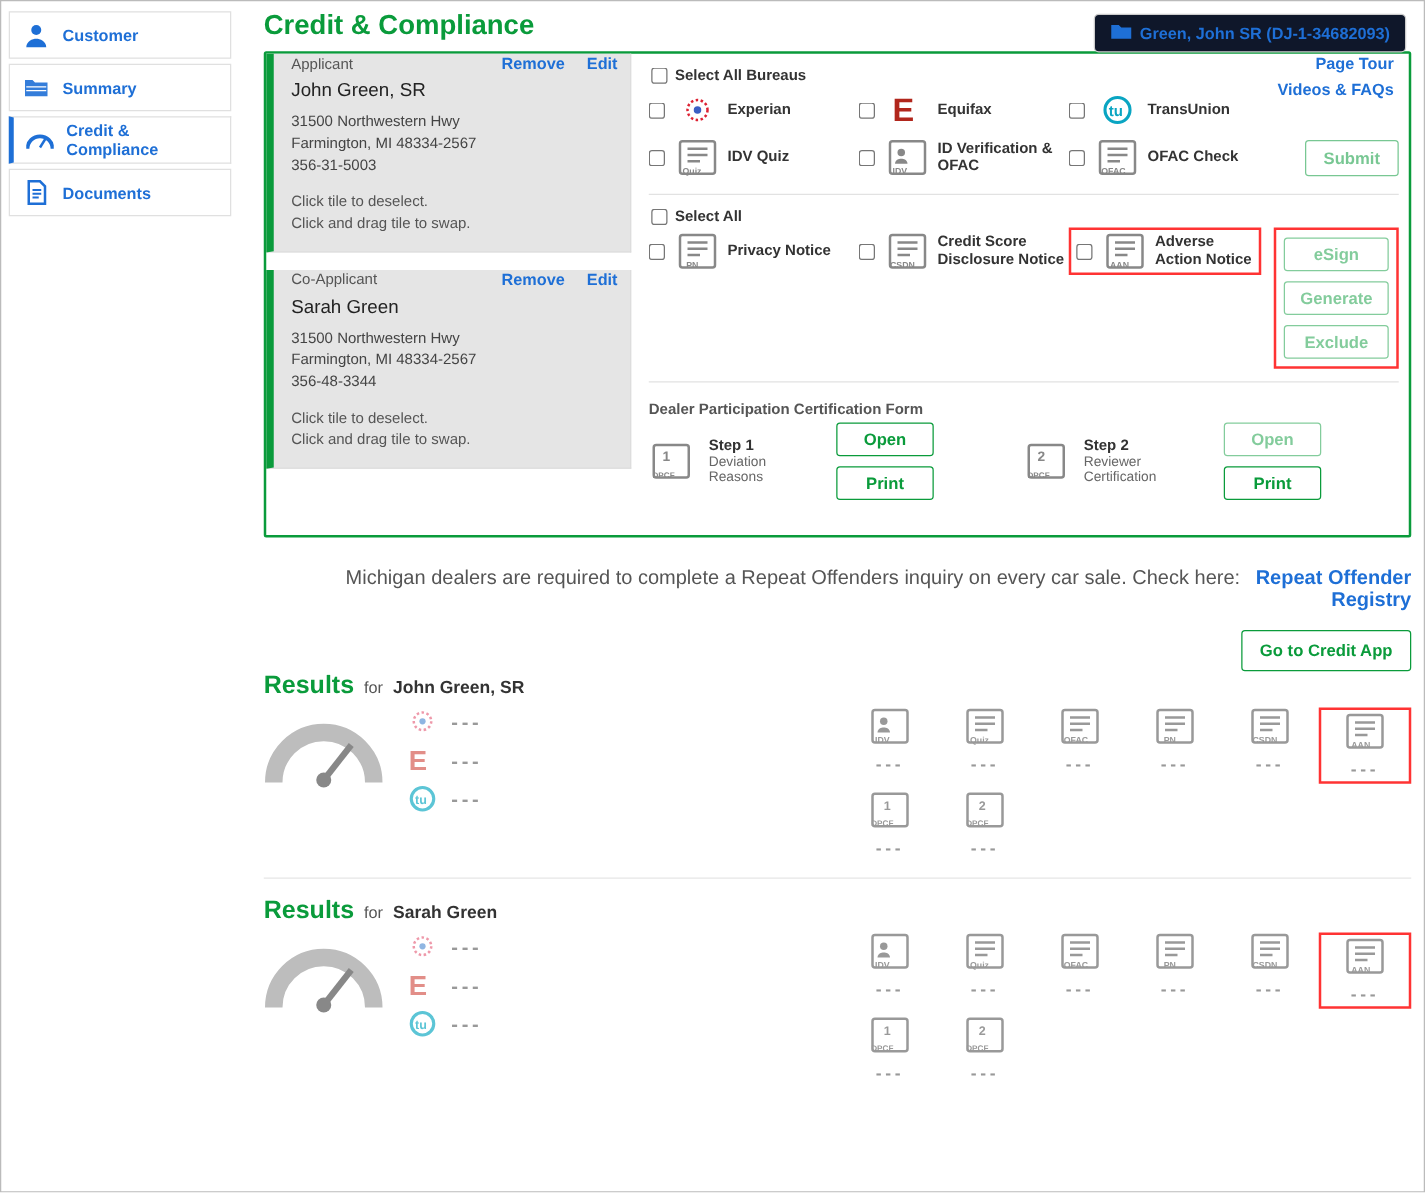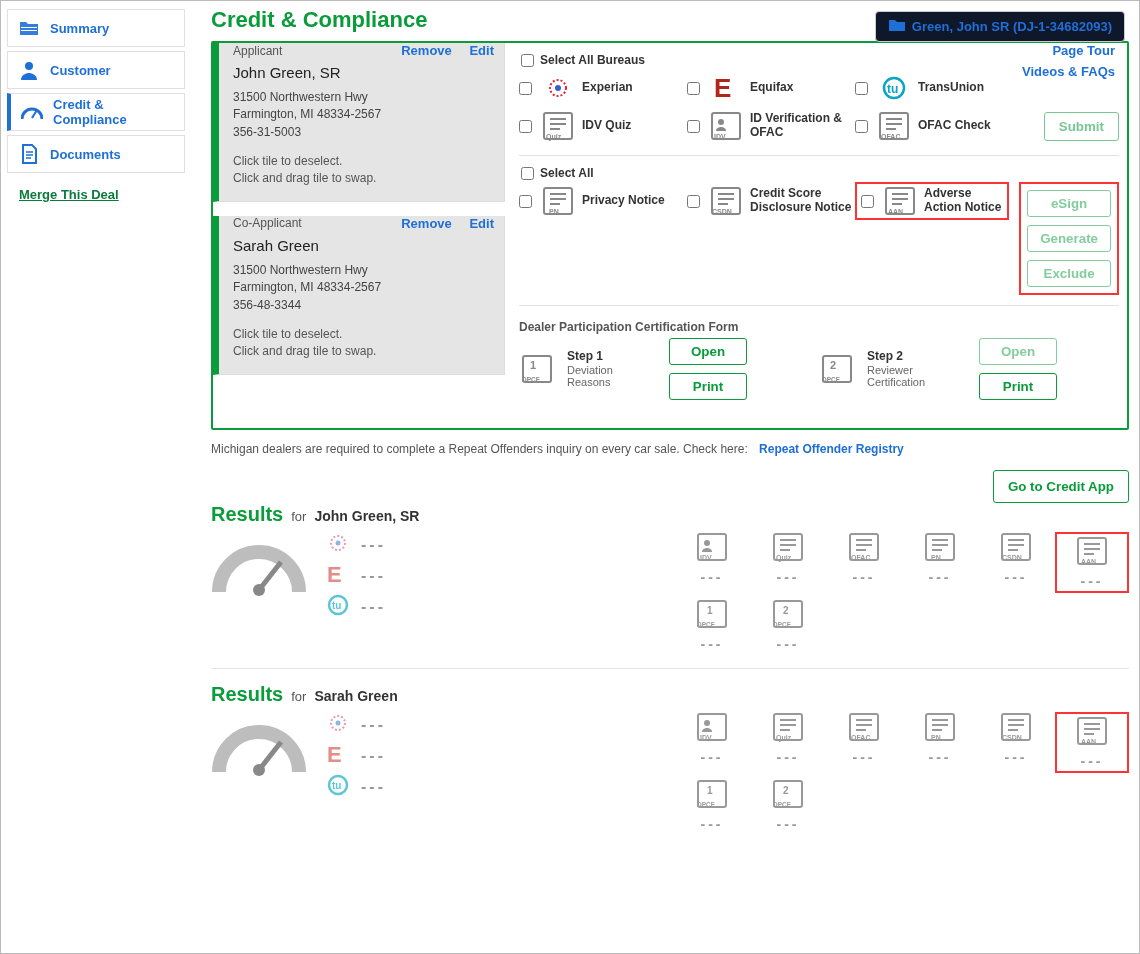--- a/index.html
+++ b/index.html
@@ -41,21 +41,21 @@
 
   .svc-sep { border-top:1px solid #e2e2e2; margin:10px 0; }
   .btn-outline { color:#0a9b3b; border:1px solid #0a9b3b; background:#fff; border-radius:3px; padding:5px 12px; font-weight:700; cursor:pointer; min-width:78px; text-align:center; }
   .btn-outline.dim { opacity:.5; cursor:not-allowed; }
   .action-box-red { border:2px solid #f33; padding:6px 6px; display:inline-flex; flex-direction:column; gap:8px; }
   .aan-red { border:2px solid #f33; padding:2px 4px; }
   .dpcf-title { font-size:12px; color:#555; font-weight:600; margin-top:14px; }
   .dpcf-col { display:flex; align-items:center; gap:12px; width: 300px; }
   .dpcf-col .vert-btns { display:flex; flex-direction:column; gap:8px; }
 
-  .note-row { font-size:12px; color:#555; text-align:left; margin-top:12px; }
+  .note-row { font-size:16px; color:#555; text-align:right; margin-top:24px; }
   .note-row a { color:#1e6fd6; font-weight:600; text-decoration:none; margin-left:8px; cursor:pointer; }
   .credit-app-btn { float:right; margin-top:14px; }
 
   .results { margin-top:30px; clear:both; }
   .r-title { font-size:20px; color:#0a9b3b; font-weight:700; display:flex; align-items:baseline; gap:8px; }
   .r-title .for { font-size:13px; color:#555; font-weight:400; }
   .r-title .name { font-size:14px; color:#333; font-weight:700; }
   .r-body { display:flex; align-items:flex-start; gap:18px; margin-top:6px; padding-bottom:16px; border-bottom:1px solid #e6e6e6; }
   .gauge { width:96px; height:70px; }
   .bureau-col { display:flex; flex-direction:column; gap:6px; }
@@ -69,55 +69,54 @@
   .doc-ic { width:36px; height:30px; }
 </style>
 </head>
 <body>
 
 <div class="frame">
 
   <div class="sidebar">
     <div class="side-item">
       <span class="side-icon">
+        <svg width="20" height="20" viewBox="0 0 20 20">
+            <circle cx="10" cy="6" r="4" fill="#1e6fd6"></circle>
+            <path d="M2 20c0-5 5-7 8-7s8 2 8 7z" fill="#1e6fd6"></path>
+          </svg>
+      </span>
+      <span>Customer</span>
+    </div>
+    <div class="side-item">
+      <span class="side-icon">
         <svg width="22" height="18" viewBox="0 0 22 18">
             <path fill="#1e6fd6" d="M2 3h6l2 2h10v11H2z" opacity=".9"></path>
             <path fill="#fff" d="M3 8h16v1H3zM3 11h16v1H3z"></path>
           </svg>
       </span>
       <span>Summary</span>
-    </div>
-    <div class="side-item">
-      <span class="side-icon">
-        <svg width="20" height="20" viewBox="0 0 20 20">
-            <circle cx="10" cy="6" r="4" fill="#1e6fd6"></circle>
-            <path d="M2 20c0-5 5-7 8-7s8 2 8 7z" fill="#1e6fd6"></path>
-          </svg>
-      </span>
-      <span>Customer</span>
     </div>
     <div class="side-item active">
       <span class="side-icon">
         <svg width="22" height="16" viewBox="0 0 22 16">
             <path d="M1 15a10 10 0 0 1 20 0" fill="none" stroke="#1e6fd6" stroke-width="3"></path>
             <line x1="11" y1="14" x2="16" y2="6" stroke="#1e6fd6" stroke-width="2"></line>
           </svg>
       </span>
       <span>Credit &amp; Compliance</span>
     </div>
     <div class="side-item">
       <span class="side-icon">
         <svg width="18" height="20" viewBox="0 0 18 20">
             <path d="M3 1h9l4 4v14H3z" fill="none" stroke="#1e6fd6" stroke-width="2"></path>
             <path d="M6 8h7M6 11h7M6 14h5" stroke="#1e6fd6" stroke-width="1.5"></path>
           </svg>
       </span>
       <span>Documents</span>
     </div>
-    <a class="merge">Merge This Deal</a>
   </div>
 
   <div class="main">
     <div class="customer-badge">
       <span><svg width="18" height="14" viewBox="0 0 18 14">
             <path fill="#1e6fd6" d="M1 2h6l2 2h8v9H1z"></path>
           </svg></span>
       <span>Green, John SR (DJ-1-34682093)</span>
     </div>
     <div class="top-links">

